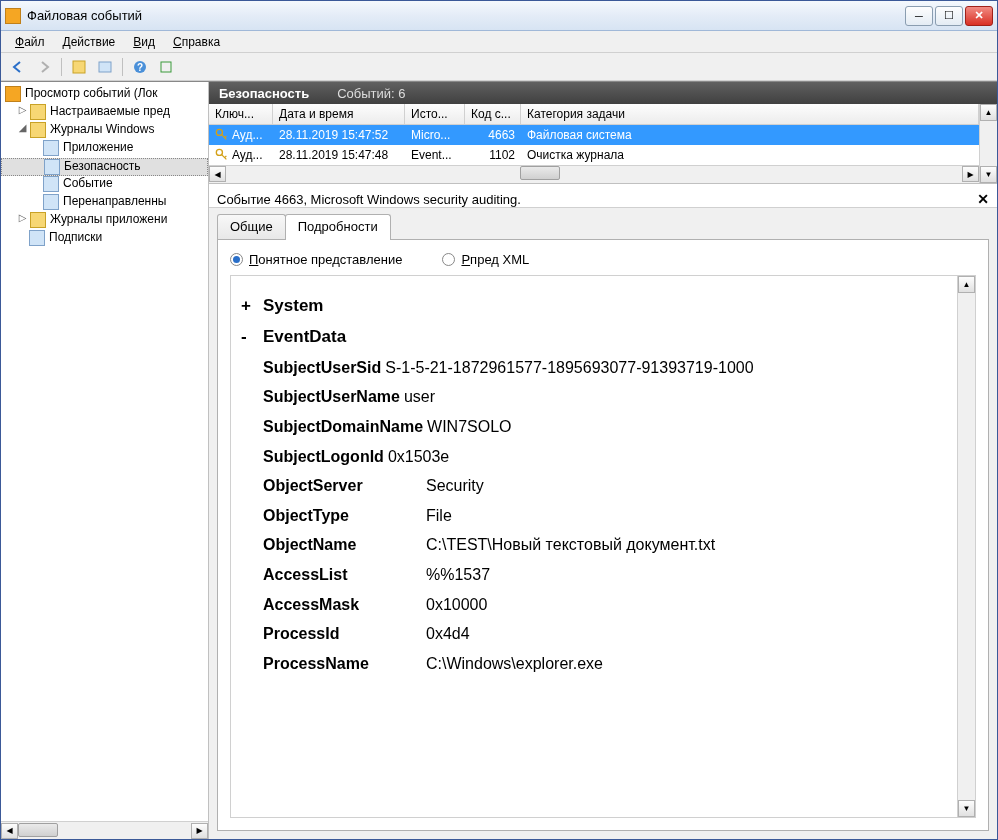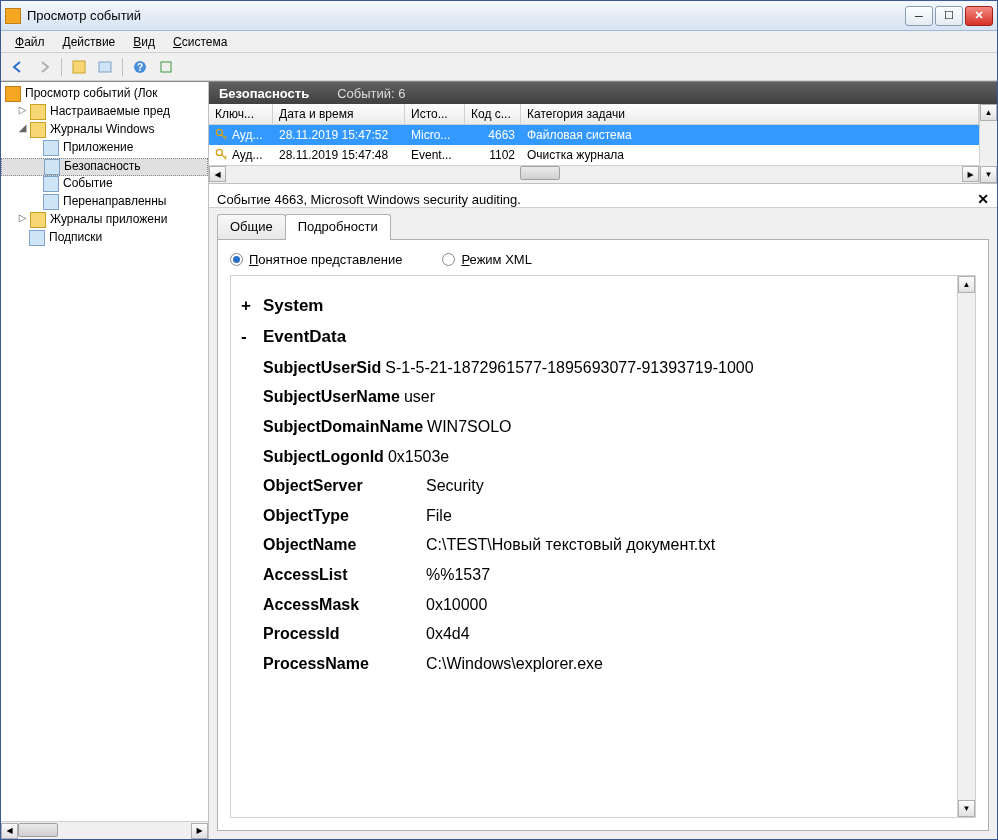--- a/index.html
+++ b/index.html
@@ -69,33 +69,33 @@
 .ev-data.wide .ev-k { min-width: 135px; }
 .ev-data.wide .ev-v { margin-left: 28px; }
 .ev-vscroll { width: 18px; background: #f0f0f0; border-left: 1px solid #d0d0d0; display: flex; flex-direction: column; margin: -14px -10px -14px 6px; }
 </style>
 </head>
 <body>
 
 <div class="window">
   <div class="titlebar">
     <span class="icon"></span>
-    <span class="title-text">Просмотр событий</span>
+    <span class="title-text">Файловая событий</span>
     <div class="win-btns">
       <div class="win-btn">─</div>
       <div class="win-btn">☐</div>
       <div class="win-btn close">✕</div>
     </div>
   </div>
 
   <div class="menubar">
     <div class="menu"><span>Ф</span><i style="font-style:normal">айл</i></div>
     <div class="menu"><span>Д</span><i style="font-style:normal">ействие</i></div>
     <div class="menu"><span>В</span><i style="font-style:normal">ид</i></div>
-    <div class="menu"><span>С</span><i style="font-style:normal">система</i></div>
+    <div class="menu"><span>С</span><i style="font-style:normal">правка</i></div>
   </div>
 
   <div class="toolbar">
     <div class="tb-btn">
         <svg width="16" height="16">
           <path d="M10 3 L4 8 L10 13" fill="none" stroke="#2a6fc9" stroke-width="2"></path>
         </svg>
       </div>
     <div class="tb-btn">
         <svg width="16" height="16">
@@ -242,21 +242,21 @@
       </div>
 
       <div class="tab-content">
         <div class="radio-row">
           <div class="radio-opt">
             <span class="radio checked"></span>
             <span><span style="text-decoration:underline">П</span><span>онятное представление</span></span>
           </div>
           <div class="radio-opt">
             <span class="radio"></span>
-            <span><span style="text-decoration:underline">Р</span><span>ежим XML</span></span>
+            <span><span style="text-decoration:underline">Р</span><span>пред XML</span></span>
           </div>
         </div>
         <div class="event-view">
           <div class="ev-content">
             <div class="ev-row">
                 <span class="ev-tog">+</span>
                 <span class="ev-label">System</span>
               </div>
             <div class="ev-row">
                 <span class="ev-tog">-</span>

